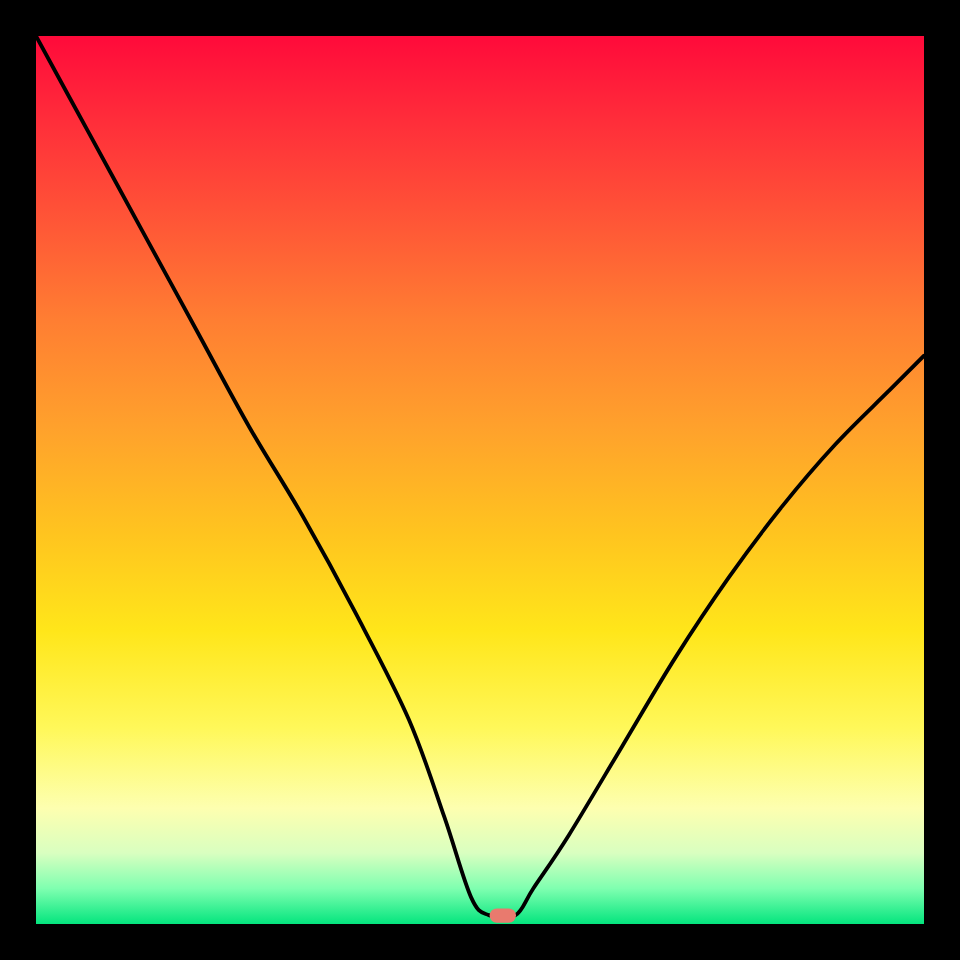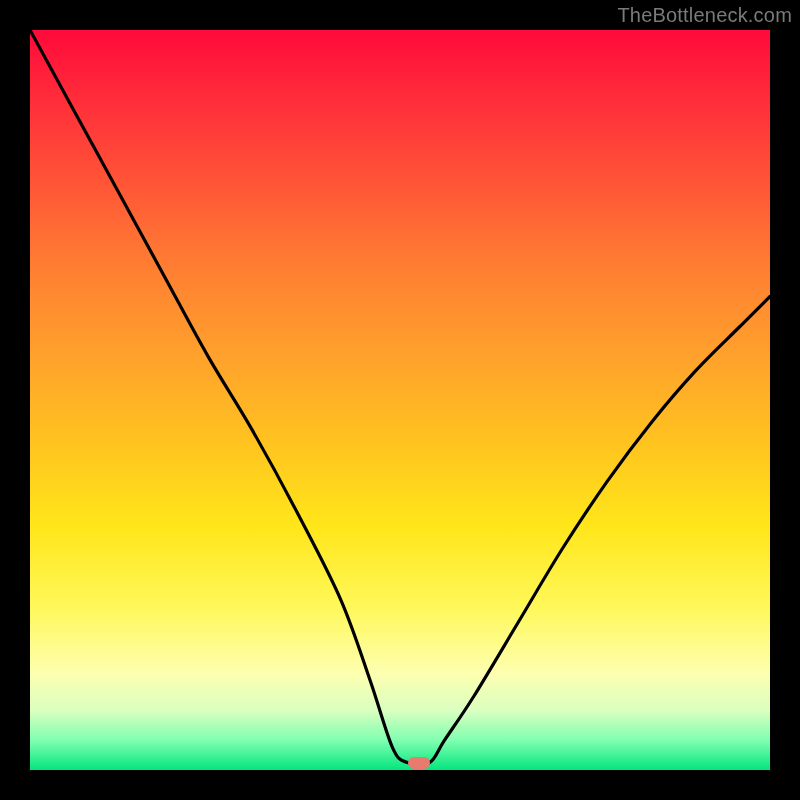--- a/index.html
+++ b/index.html
@@ -81,14 +81,13 @@
   <div class="plot-area">
     <div class="gradient"></div>
 
     <svg class="curve-svg" viewBox="0 0 740 740" preserveAspectRatio="none">
       <path fill="none" stroke="#000" stroke-width="3.2" stroke-linejoin="round" stroke-linecap="round" d="M 0.0 0.0 C 7.4 13.6, 29.6 54.3, 44.4 81.4 C 59.2 108.5, 74.0 135.7, 88.8 162.8 C 103.6 189.9, 118.4 217.1, 133.2 244.2 C 148.0 271.3, 162.8 299.7, 177.6 325.6 C 192.4 351.5, 207.2 373.7, 222.0 399.6 C 236.8 425.5, 251.6 452.6, 266.4 481.0 C 281.2 509.4, 298.5 541.4, 310.8 569.8 C 323.1 598.2, 331.8 626.5, 340.4 651.2 C 349.0 675.9, 356.4 704.2, 362.6 717.8 C 368.8 731.4, 371.2 730.1, 377.4 732.6 C 383.6 735.1, 393.4 736.3, 399.6 732.6 C 405.8 728.9, 407.0 721.5, 414.4 710.4 C 421.8 699.3, 431.7 685.7, 444.0 666.0 C 456.3 646.3, 473.6 616.7, 488.4 592.0 C 503.2 567.3, 518.0 541.4, 532.8 518.0 C 547.6 494.6, 562.4 472.4, 577.2 451.4 C 592.0 430.4, 606.8 410.7, 621.6 392.2 C 636.4 373.7, 651.2 356.4, 666.0 340.4 C 680.8 324.4, 698.1 308.3, 710.4 296.0 C 722.7 283.7, 735.1 271.3, 740.0 266.4" id="curve-path"></path>
     </svg>
 
     <div class="marker" id="marker" style="left: 388.5px; top: 732.6px;"></div>
   </div>
 
-  <div class="watermark">TheBottleneck.com</div>
 </div>
 
 </body></html>

